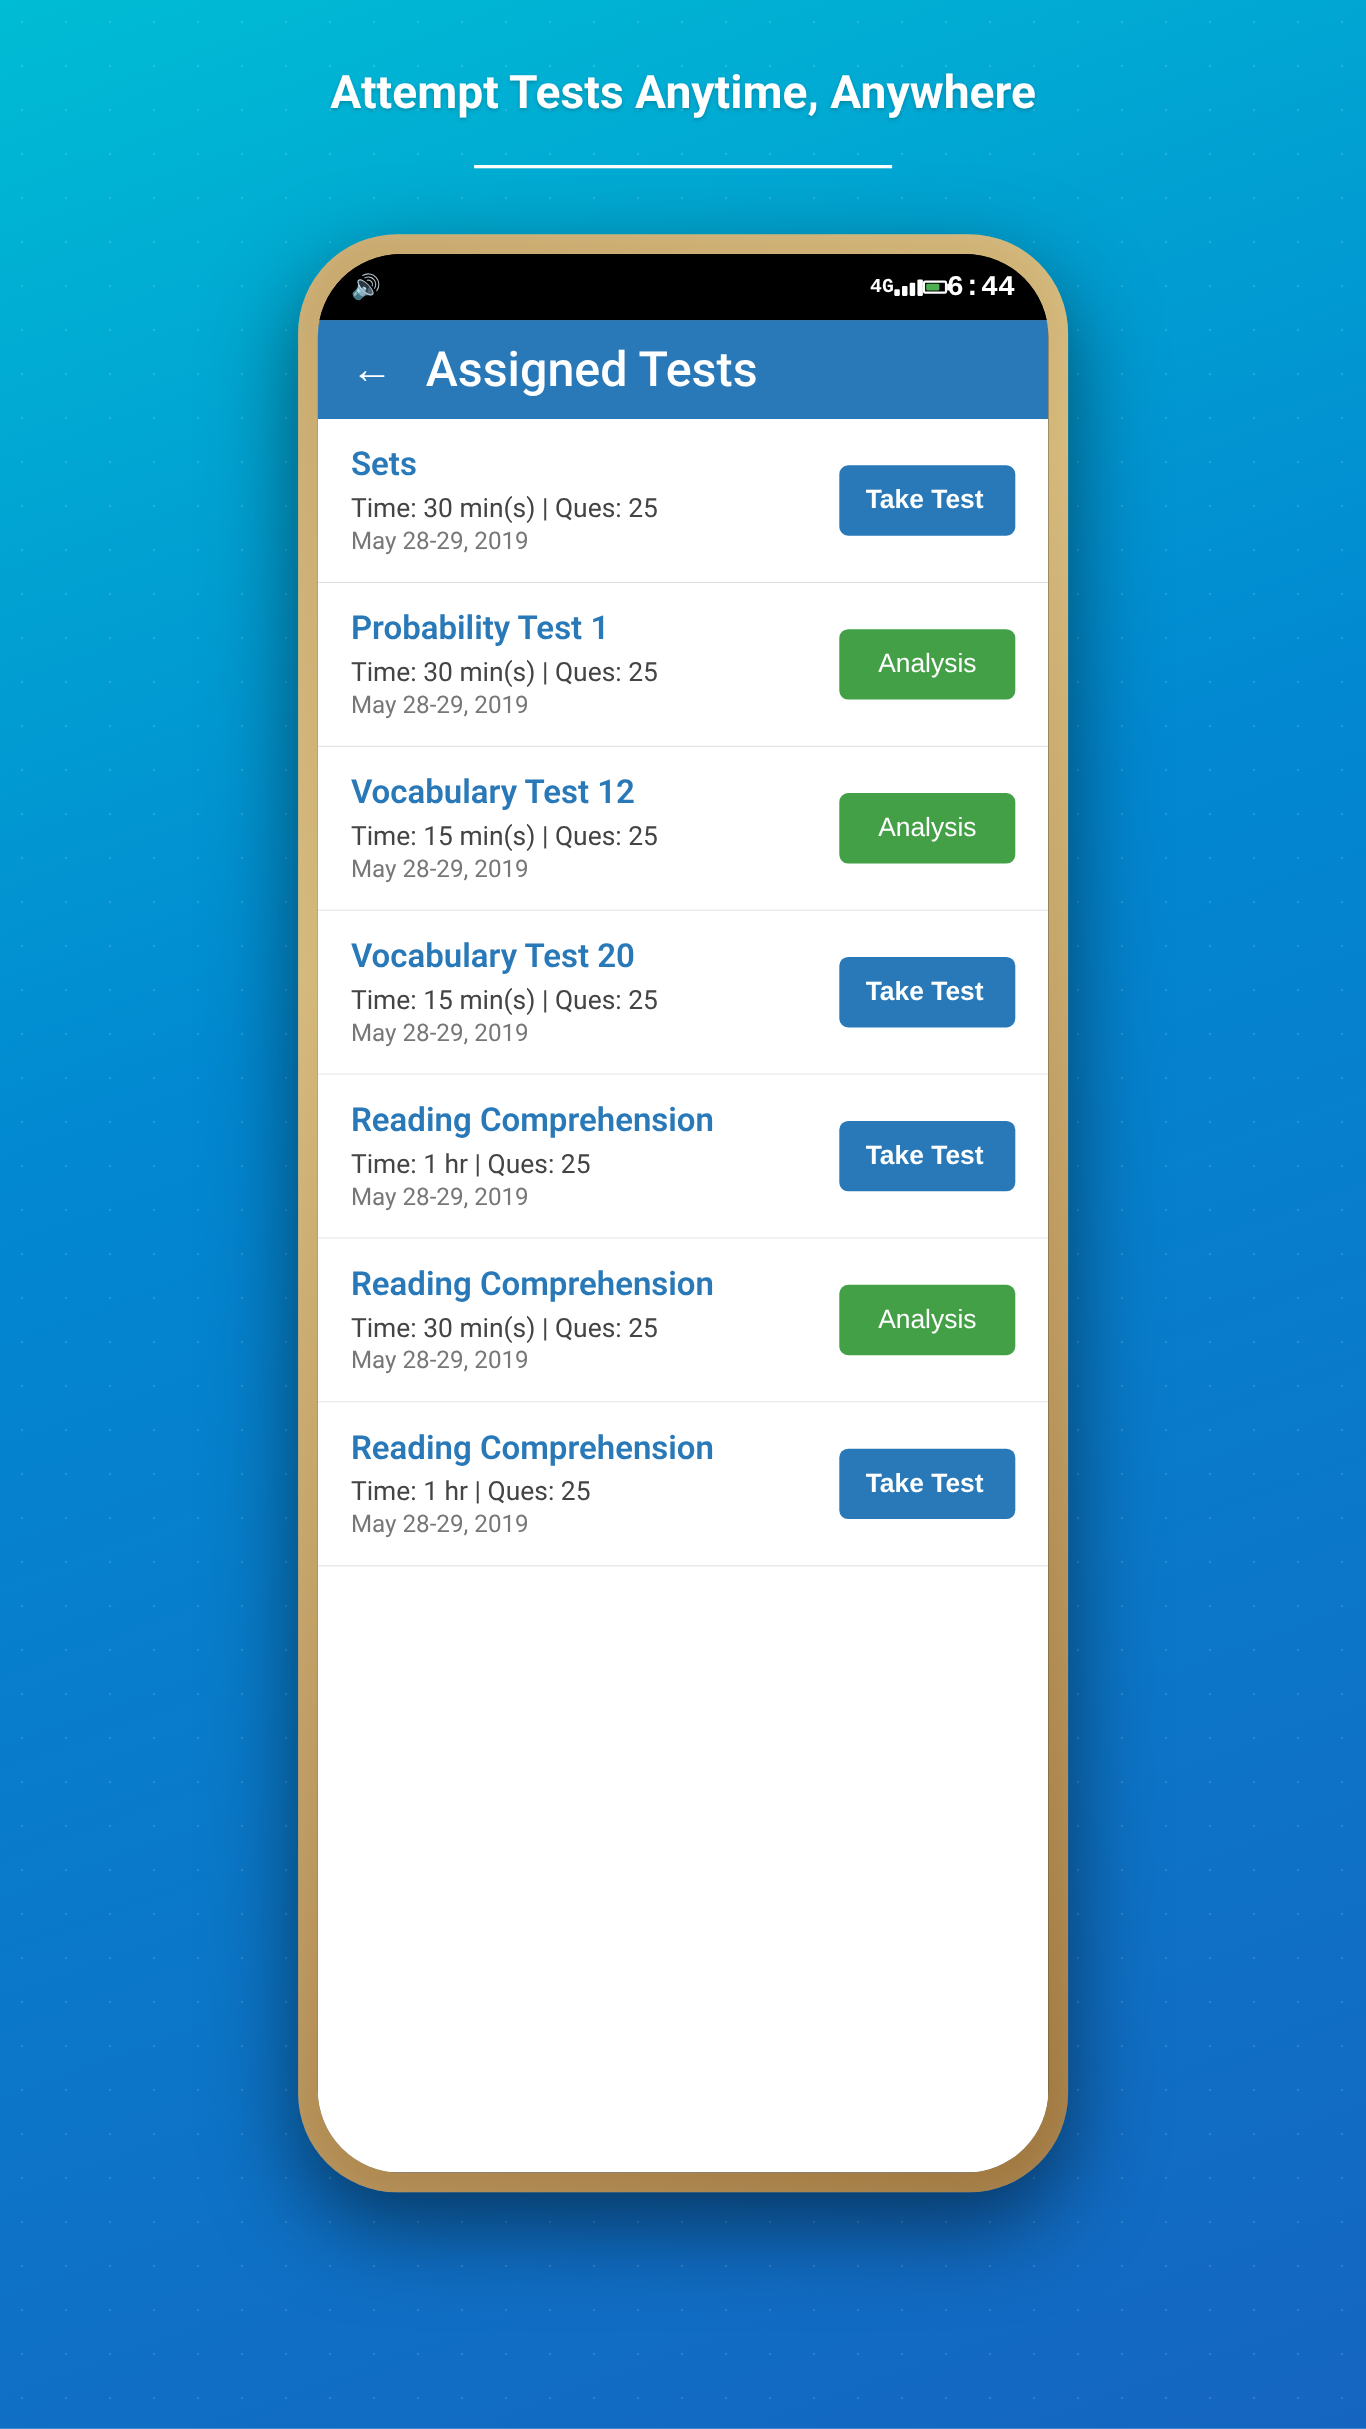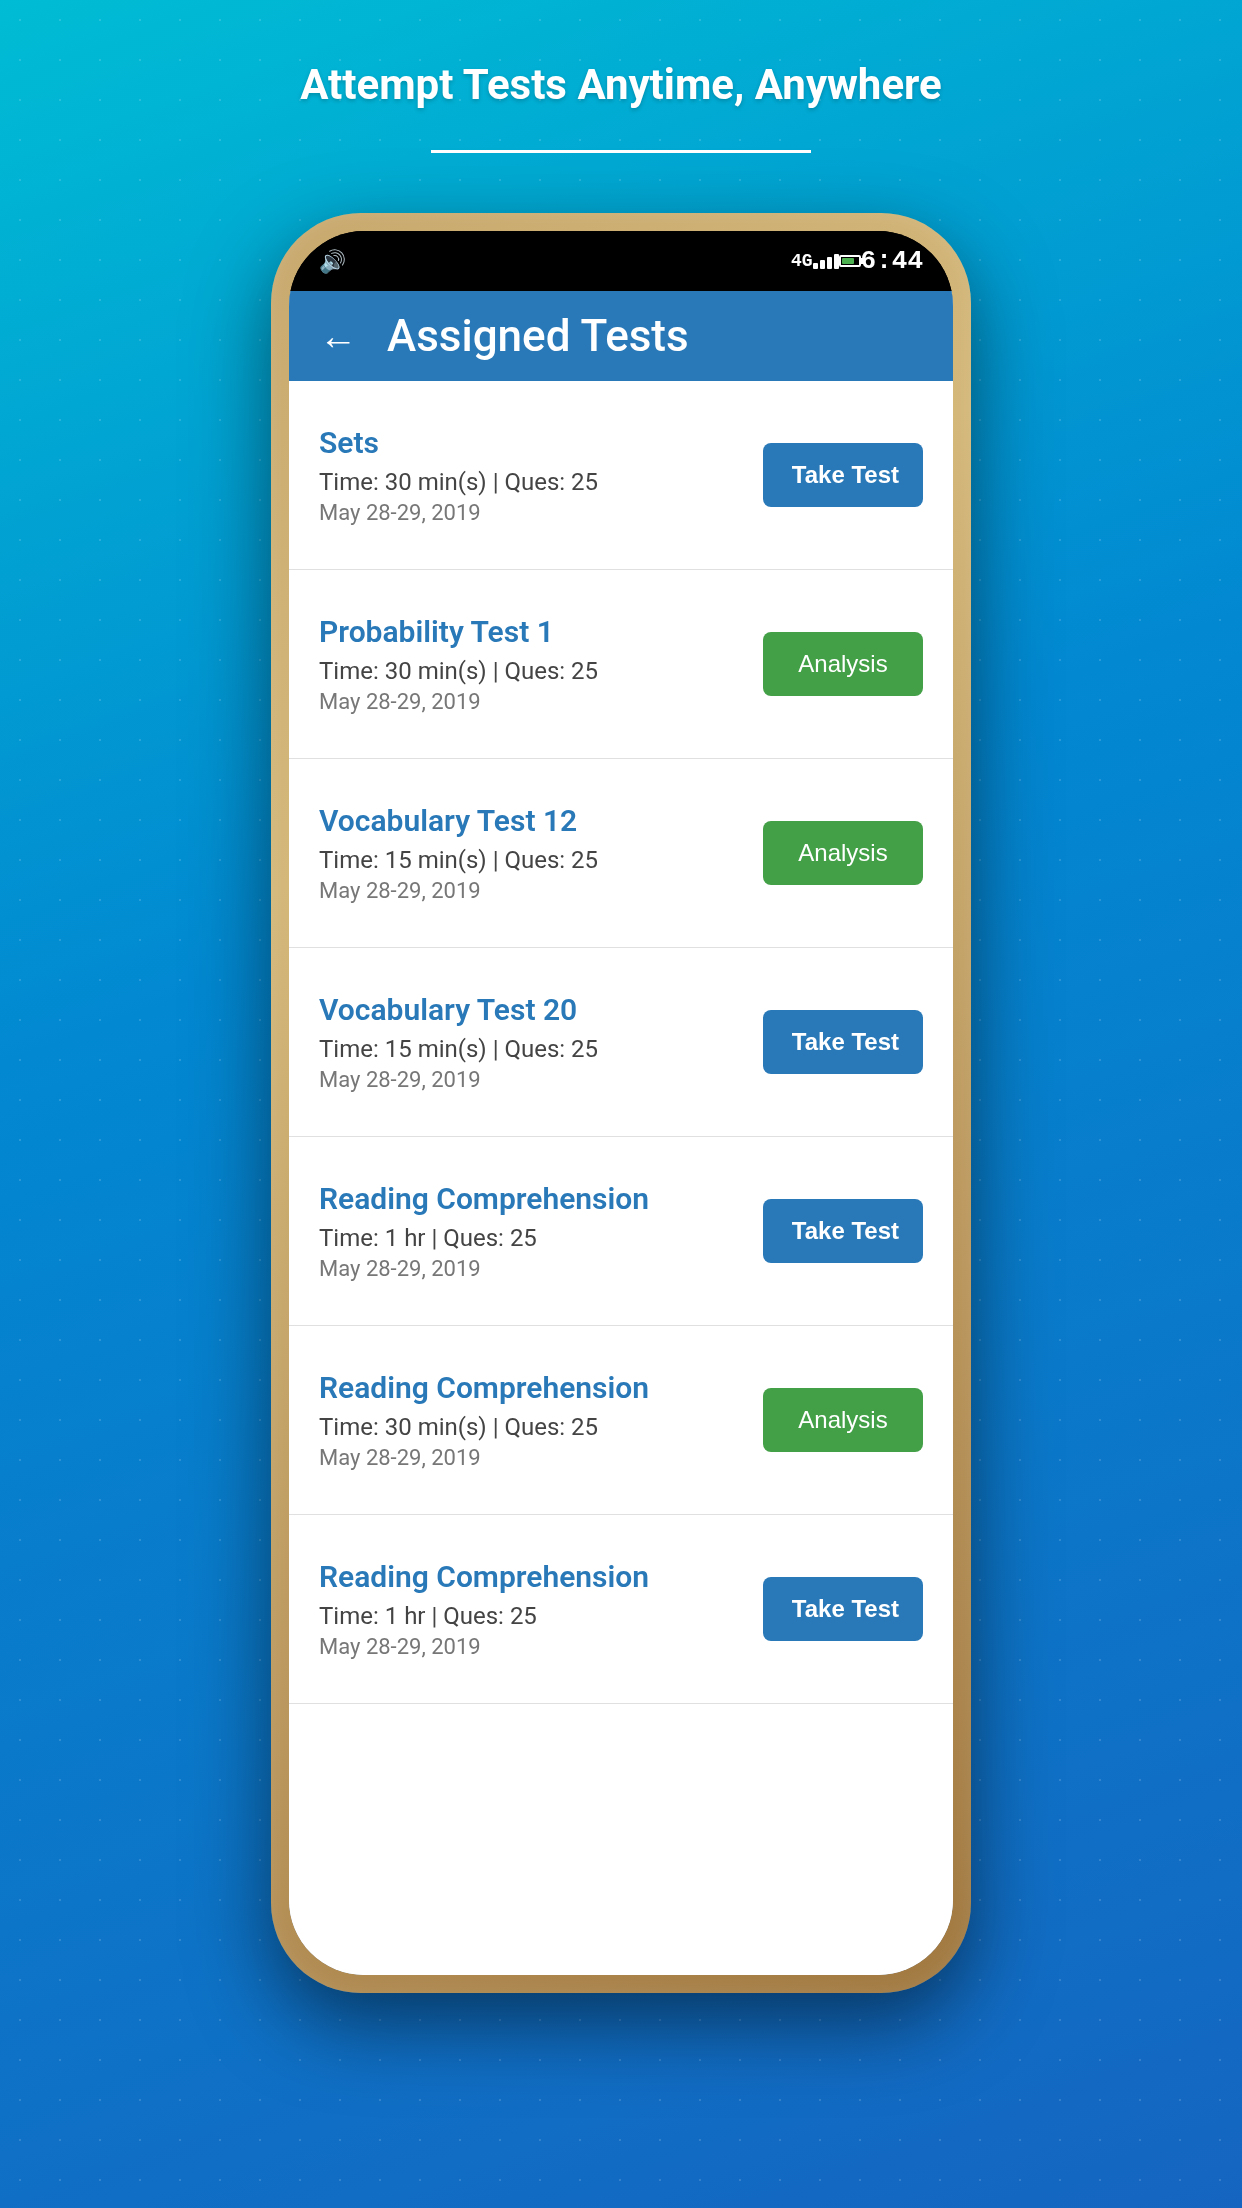--- a/index.html
+++ b/index.html
@@ -171,21 +171,21 @@
     
     .test-list {
       flex: 1;
       overflow-y: auto;
       background: white;
     }
 
     .test-item {
       display: flex;
       align-items: center;
-      padding: 44px 30px;
+      padding: 24px 30px;
       border-bottom: 1px solid #e0e0e0;
       background: white;
       gap: 20px;
     }
 
     .test-info {
       flex: 1;
     }
 
     .test-name {
@@ -210,21 +210,21 @@
       background: #2979b8;
       color: white;
       border: none;
       border-radius: 8px;
       padding: 18px 24px;
       font-size: 24px;
       font-weight: 600;
       cursor: pointer;
       white-space: nowrap;
       min-width: 160px;
-      text-align: right;
+      text-align: left;
     }
 
     .btn-analysis {
       background: #43a047;
       color: white;
       border: none;
       border-radius: 8px;
       padding: 18px 24px;
       font-size: 24px;
       font-weight: 400;

